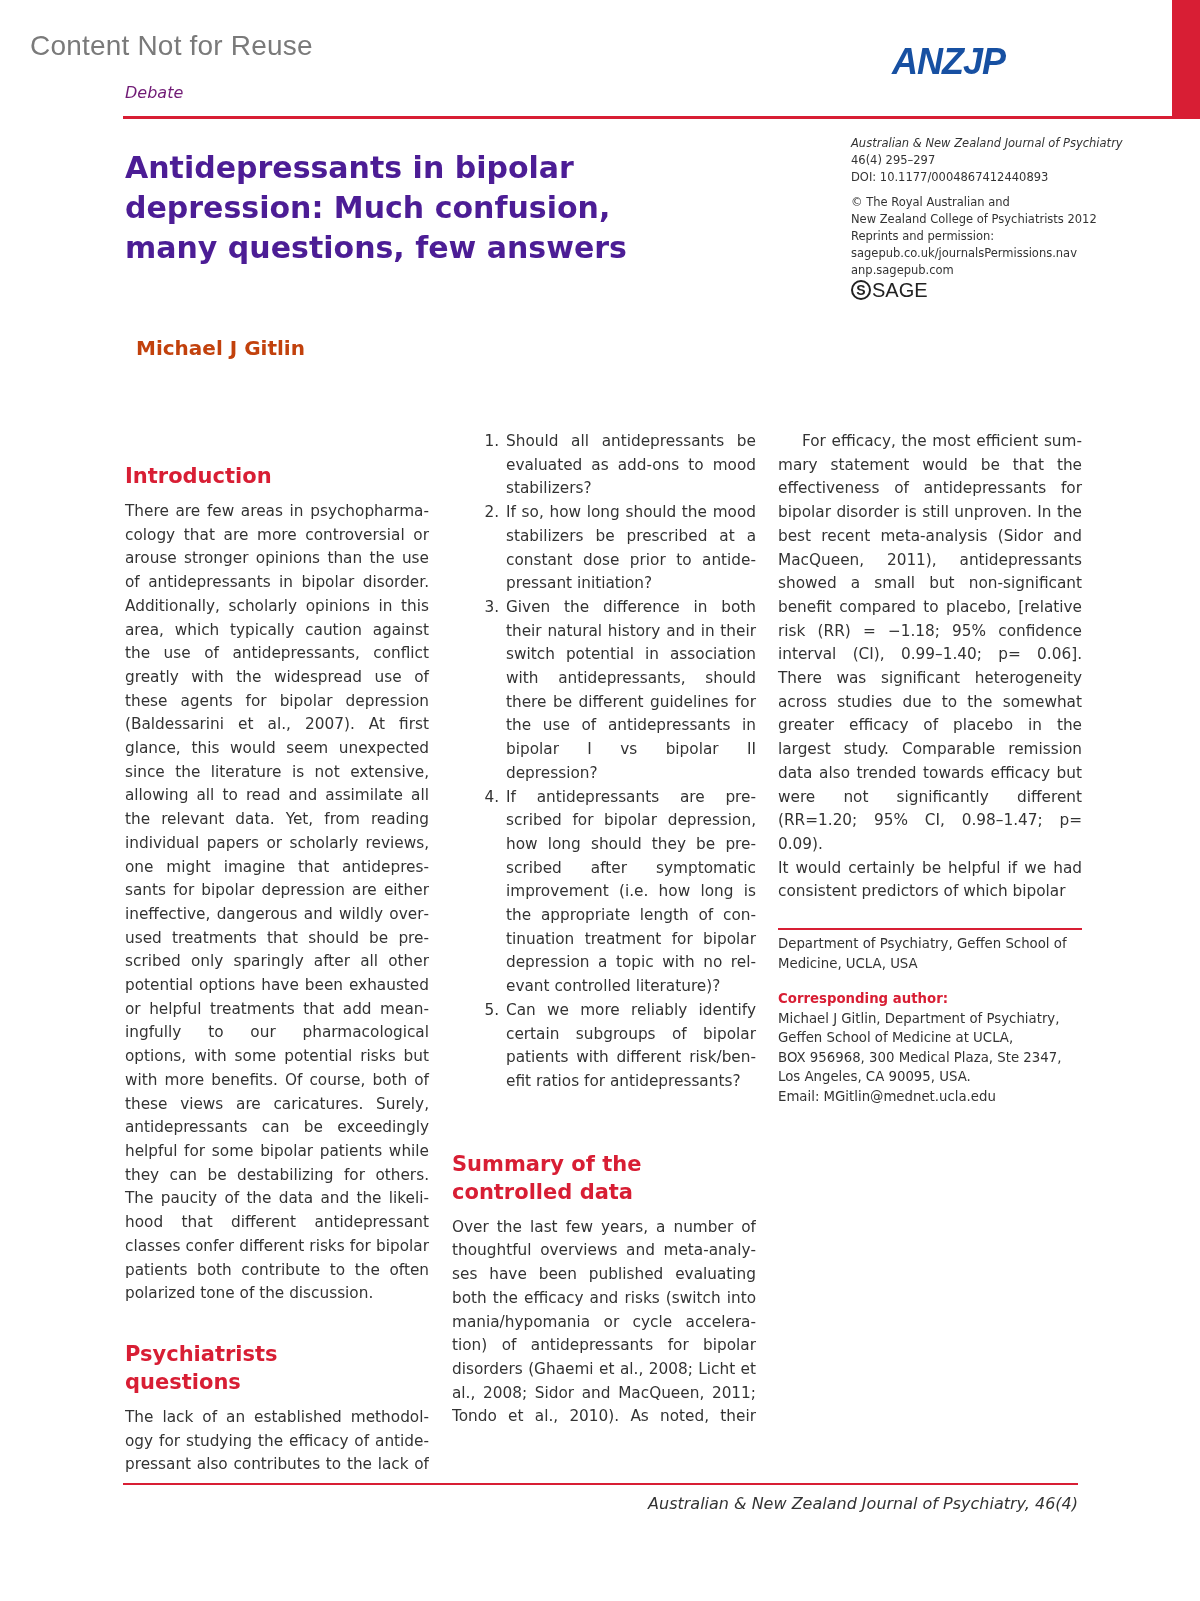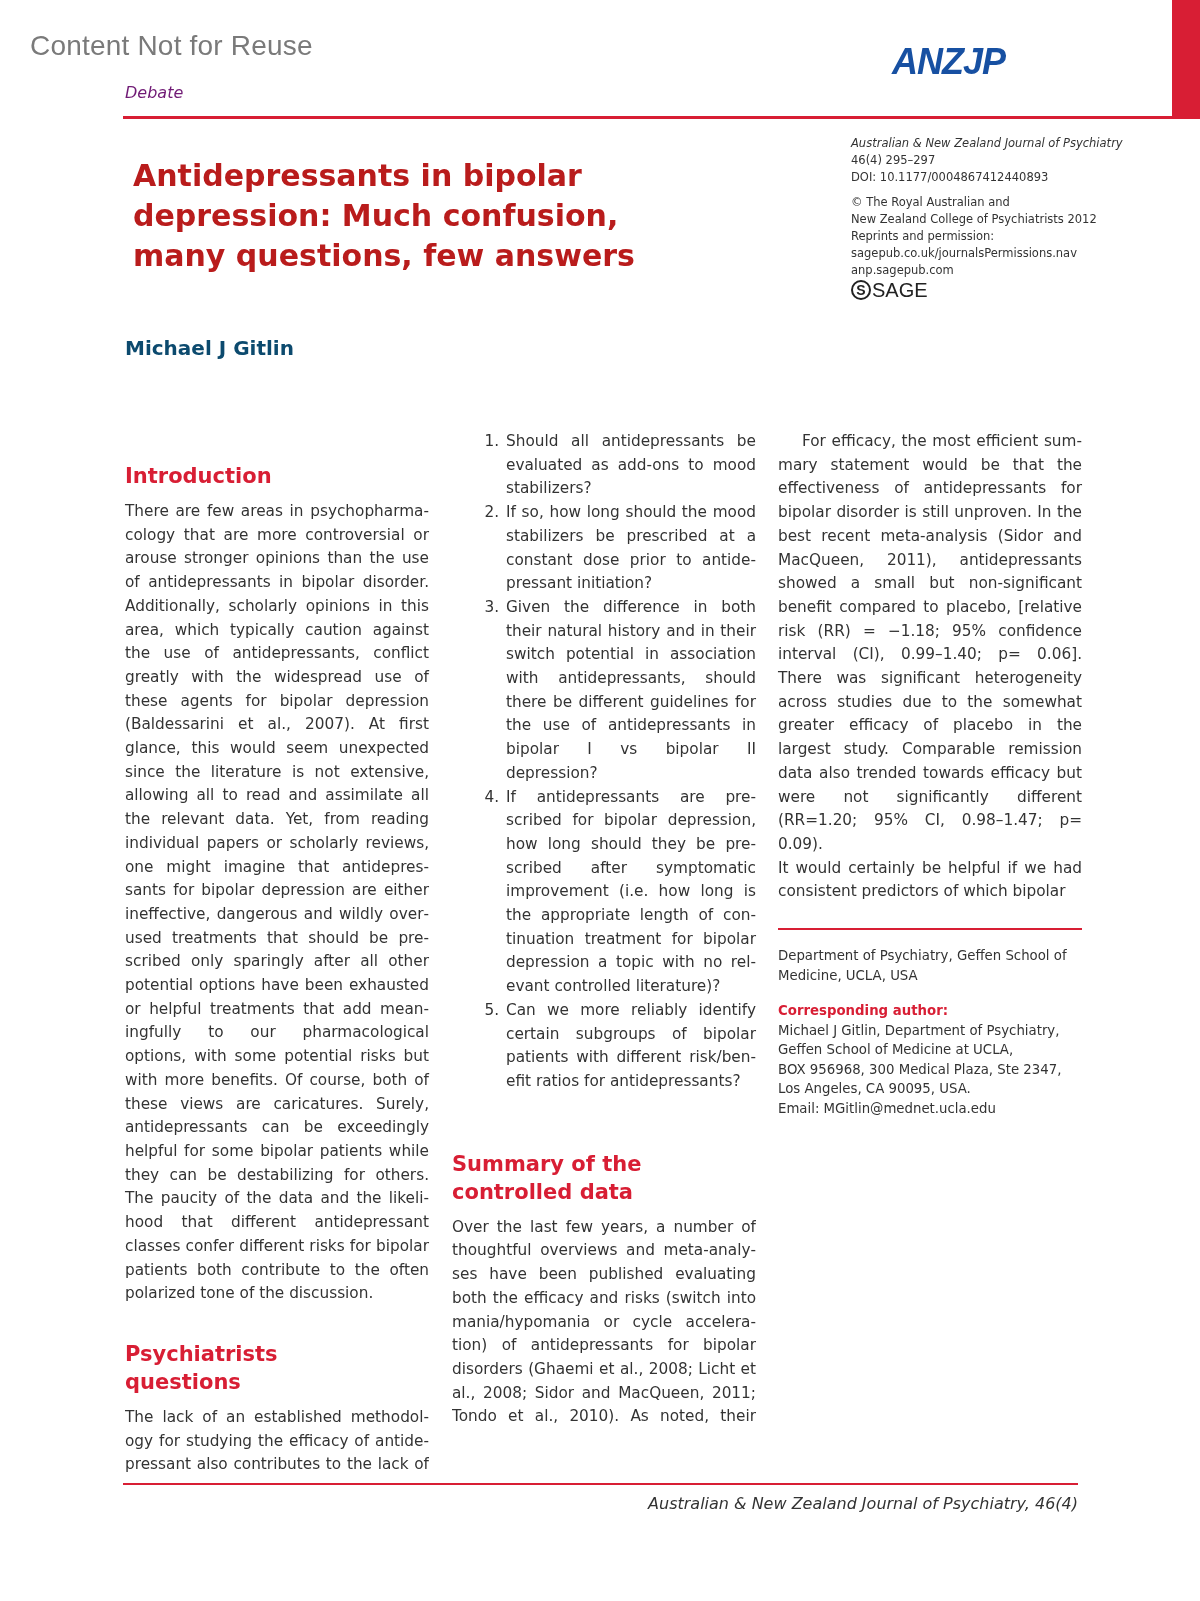--- a/index.html
+++ b/index.html
@@ -11,22 +11,22 @@
   .top-rule { position:absolute; left:123px; top:116px; width:1050px; height:3px; background:#d81e34; }
   .red-block { position:absolute; left:1172px; top:0; width:28px; height:119px; background:#d81e34; }
   .logo { position:absolute; left:892px; top:44px; font-family:"Liberation Sans", sans-serif;
           font-weight:bold; font-style:italic; font-size:36px; color:#1750a2; letter-spacing:-1px; line-height:1; }
   .journal-info { position:absolute; left:851px; top:135px; font-size:11.5px; line-height:17px; color:#333; }
   .journal-info .jname { font-style:italic; }
   .journal-info .gap { height:8px; }
   .sage { font-family:"Liberation Sans", sans-serif; font-size:20px; color:#222; margin-top:1px; display:flex; align-items:center; }
   .sage-s { display:inline-flex; width:20px; height:20px; border-radius:50%; border:2px solid #222; box-sizing:border-box;
             align-items:center; justify-content:center; font-size:14px; font-weight:bold; margin-right:1px; }
-  .title { position:absolute; left:125px; top:148px; width:520px; font-size:30px; font-weight:bold; line-height:40px; color:#b91c1c; margin:8px; }
-  .author { position:absolute; left:125px; top:336px; font-size:20px; font-weight:bold; color:#0c4a6e; }
+  .title { position:absolute; left:125px; top:148px; width:520px; font-size:30px; font-weight:bold; line-height:40px; color:#4c1d95; margin:0; }
+  .author { position:absolute; left:136px; top:336px; font-size:20px; font-weight:bold; color:#c2410c; }
 
   .col { position:absolute; top:430px; width:304px; font-size:15.3px; line-height:23.7px; color:#333; }
   .col1 { left:125px;margin-top:32px; }
   .col2 { left:452px; }
   .col3 { left:778px; }
   .col p { margin:0; text-align:justify; hyphens:manual; }
   .col p.indent { text-indent:24px; }
   h2.sec { color:#d81e34; font-size:21px; line-height:28px; font-weight:bold; margin:0 0 10px 0; }
   ol.qs { margin:10px 0 4px 0; padding-left:52px; }
   ol.qs li { text-align:justify; padding-left:2px; }
@@ -80,21 +80,21 @@
     <li>Can we more reliably identify certain subgroups of bipolar patients with different risk/ben­efit ratios for antidepressants?</li>
   </ol>
   <h2 class="sec" style="margin-top:56px; width:200px;">Summary of the controlled data</h2>
   <p style="height:213px; overflow:hidden;">Over the last few years, a number of thoughtful overviews and meta-analy­ses have been published evaluating both the efficacy and risks (switch into mania/hypomania or cycle accelera­tion) of antidepressants for bipolar disorders (Ghaemi et al., 2008; Licht et al., 2008; Sidor and MacQueen, 2011; Tondo et al., 2010). As noted, their conclusions have varied. Nonetheless, it is worth a brief summary of the con­trolled data in this area.</p>
 </div>
 
 <div class="col col3">
   <p class="indent">For efficacy, the most efficient sum­mary statement would be that the effectiveness of antidepressants for bipolar disorder is still unproven. In the best recent meta-analysis (Sidor and MacQueen, 2011), antidepressants showed a small but non-significant benefit compared to placebo, [relative risk (RR) = −1.18; 95% confidence interval (CI), 0.99–1.40; p= 0.06]. There was significant heterogeneity across studies due to the somewhat greater efficacy of placebo in the largest study. Comparable remission data also trended towards efficacy but were not significantly different (RR=1.20; 95% CI, 0.98–1.47; p= 0.09).</p>
   <p>It would certainly be helpful if we had consistent predictors of which bipolar</p>
   <div class="affil-rule" style="margin-top:24px;"></div>
-  <div class="affil" style="margin-top:16px;">Department of Psychiatry, Geffen School of Medicine, UCLA, USA</div>
+  <div class="affil" style="margin-top:4px;">Department of Psychiatry, Geffen School of Medicine, UCLA, USA</div>
   <div class="affil corr-label" style="margin-top:16px;">Corresponding author:</div>
   <div class="affil">Michael J Gitlin, Department of Psychiatry,</div>
   <div class="affil">Geffen School of Medicine at UCLA,</div>
   <div class="affil">BOX 956968, 300 Medical Plaza, Ste 2347,</div>
   <div class="affil">Los Angeles, CA 90095, USA.</div>
   <div class="affil">Email: MGitlin@mednet.ucla.edu</div>
 </div>
 
 <div class="bottom-rule"></div>
 <div class="footer">Australian &amp; New Zealand Journal of Psychiatry, 46(4)</div>

